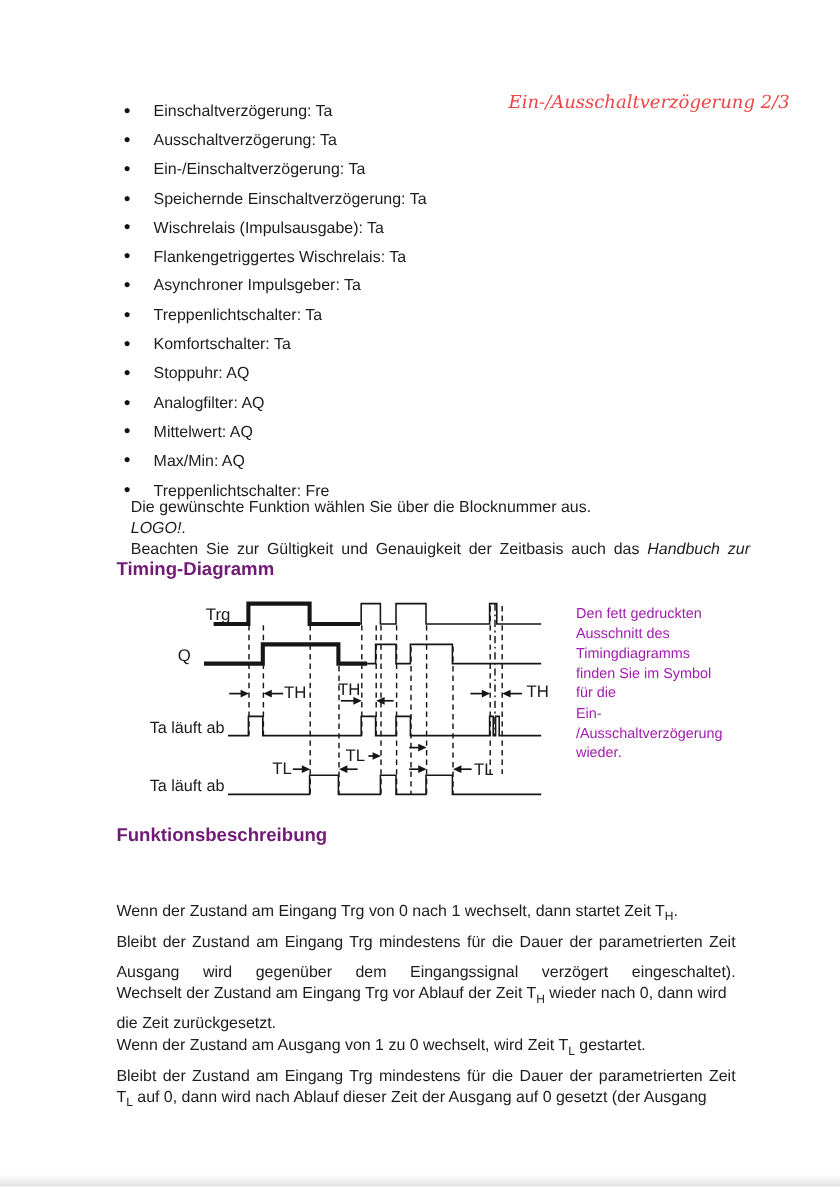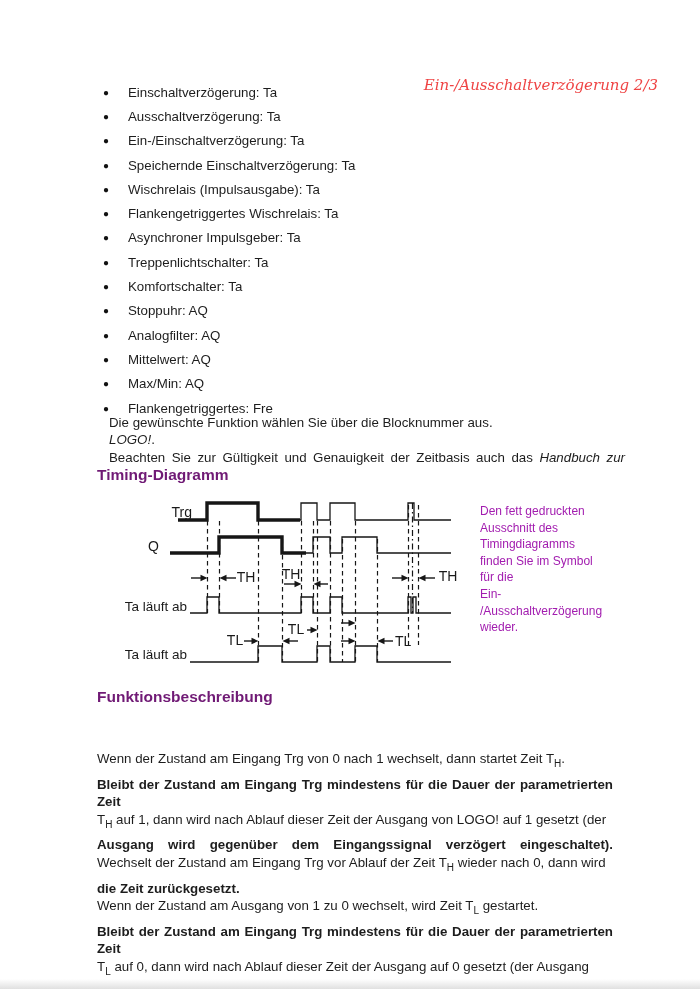--- a/index.html
+++ b/index.html
@@ -30,21 +30,21 @@
   .wbold{fill:none;stroke:#161616;stroke-width:3.4;}
   .dash line{stroke:#161616;stroke-width:1.2;stroke-dasharray:4.5 3.5;}
   .dashdot{stroke:#161616;stroke-width:1.2;stroke-dasharray:6 3 1.5 3;}
   .arr line{stroke:#161616;stroke-width:1.4;}
   .arr polygon{fill:#161616;stroke:none;}
   
   #note{position:absolute;left:480px;top:503px;width:150px;font-size:12px;line-height:16.6px;color:#a21caf;}
   
   #body{position:absolute;top:744px;left:97px;width:516px;font-size:13.3px;}
   #body .line{line-height:17.6px;}
-  #body .g{margin-top:8px;font-weight:bold;}
+  #body .g{margin-top:8px;}
   #body .line:first-child{margin-top:6px;}
   
   #bottom-shade{position:absolute;left:0;right:0;bottom:0;height:10px;
     background:linear-gradient(to bottom,rgba(255,255,255,0),#e0e0e0);}
 </style>
 </head>
 <body>
 
 <div id="page">
 
@@ -98,21 +98,21 @@
     <li>
         <span class="blt">●</span>
         <span>Mittelwert: AQ</span>
       </li>
     <li>
         <span class="blt">●</span>
         <span>Max/Min: AQ</span>
       </li>
     <li>
         <span class="blt">●</span>
-        <span>Flankengetriggertes: Fre</span>
+        <span>Treppenlichtschalter: Fre</span>
       </li>
   </ul>
 
   <div id="intro">
     <div class="line"><span>Die gewünschte Funktion wählen Sie über die Blocknummer aus.</span></div>
     <div class="line"><span class="it">LOGO!</span><span>.</span></div>
     <div class="line just"><span>Beachten Sie zur Gültigkeit und Genauigkeit der Zeitbasis auch das </span><span class="it">Handbuch zur</span></div>
   </div>
 
   <div id="timing-heading" class="h">Timing-Diagramm</div>
@@ -194,21 +194,20 @@
     <div>Ein-</div>
     <div>/Ausschaltverzögerung</div>
     <div>wieder.</div>
   </div>
 
   <div id="function-heading" class="h">Funktionsbeschreibung</div>
 
   <div id="body">
     <div class="line"><span>Wenn der Zustand am Eingang Trg von 0 nach 1 wechselt, dann startet Zeit T</span><sub>H</sub><span>.</span></div>
     <div class="line just g"><span>Bleibt der Zustand am Eingang Trg mindestens für die Dauer der parametrierten Zeit</span></div>
-    <div class="line"><span>T</span><sub>H</sub><span> auf 1, dann wird nach Ablauf dieser Zeit der Ausgang von LOGO! auf 1 gesetzt (der</span></div>
     <div class="line just g"><span>Ausgang wird gegenüber dem Eingangssignal verzögert eingeschaltet).</span></div>
     <div class="line"><span>Wechselt der Zustand am Eingang Trg vor Ablauf der Zeit T</span><sub>H</sub><span> wieder nach 0, dann wird</span></div>
     <div class="line g"><span>die Zeit zurückgesetzt.</span></div>
     <div class="line"><span>Wenn der Zustand am Ausgang von 1 zu 0 wechselt, wird Zeit T</span><sub>L</sub><span> gestartet.</span></div>
     <div class="line just g"><span>Bleibt der Zustand am Eingang Trg mindestens für die Dauer der parametrierten Zeit</span></div>
     <div class="line"><span>T</span><sub>L</sub><span> auf 0, dann wird nach Ablauf dieser Zeit der Ausgang auf 0 gesetzt (der Ausgang</span></div>
   </div>
 
   <div id="bottom-shade"></div>
 </div>

